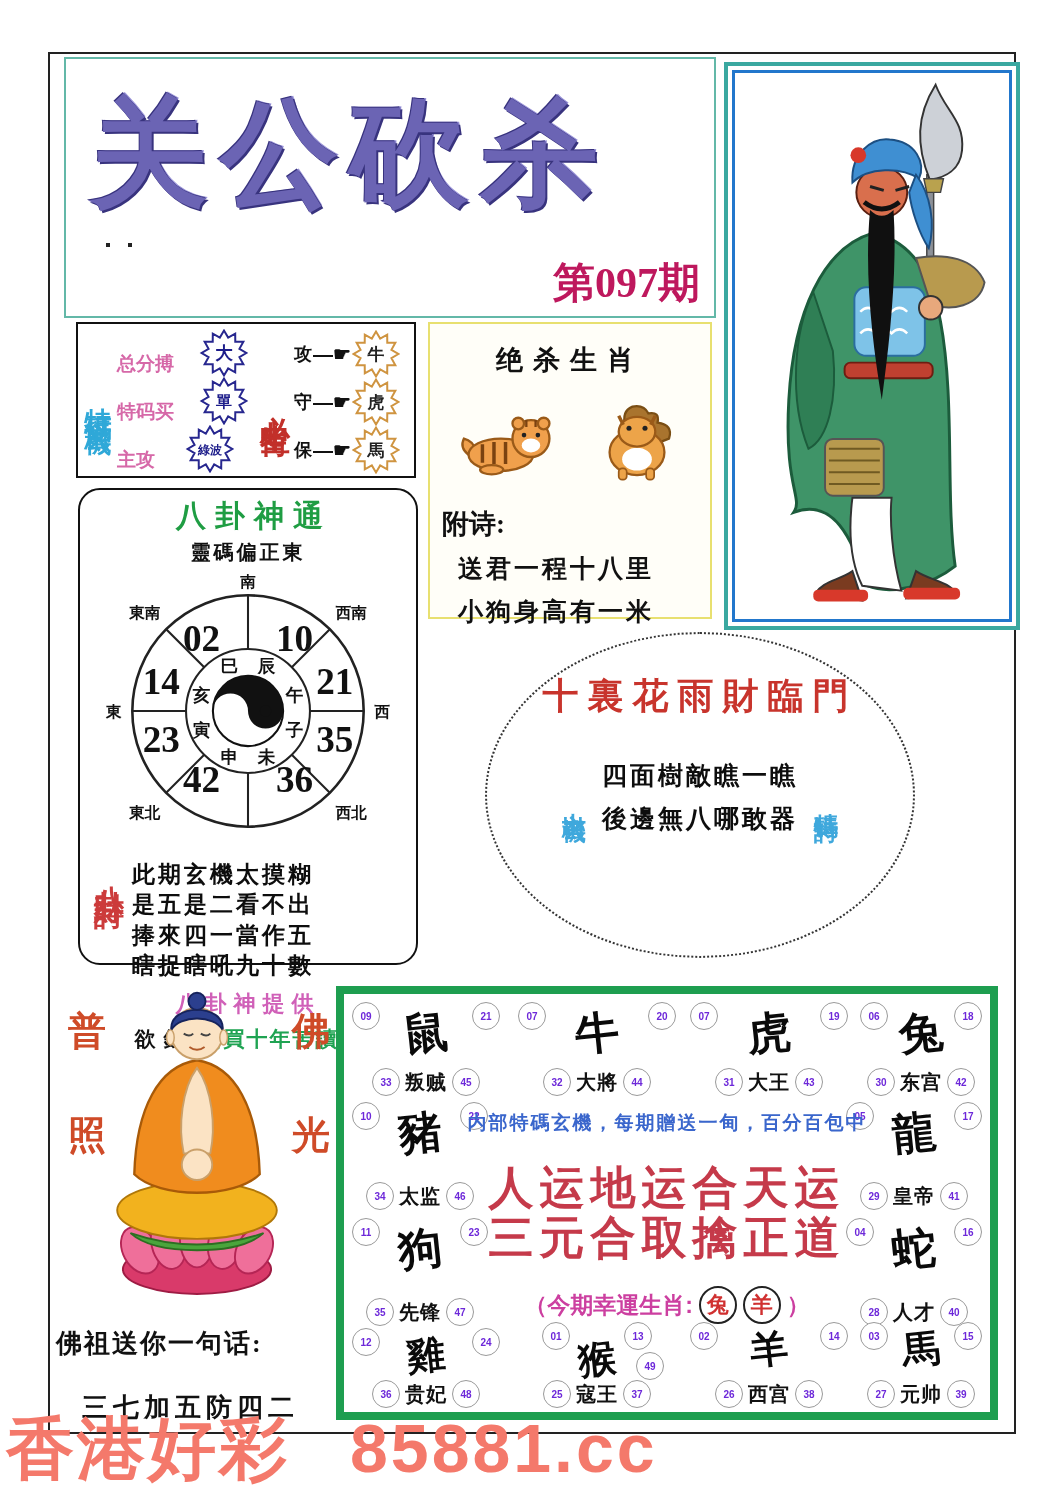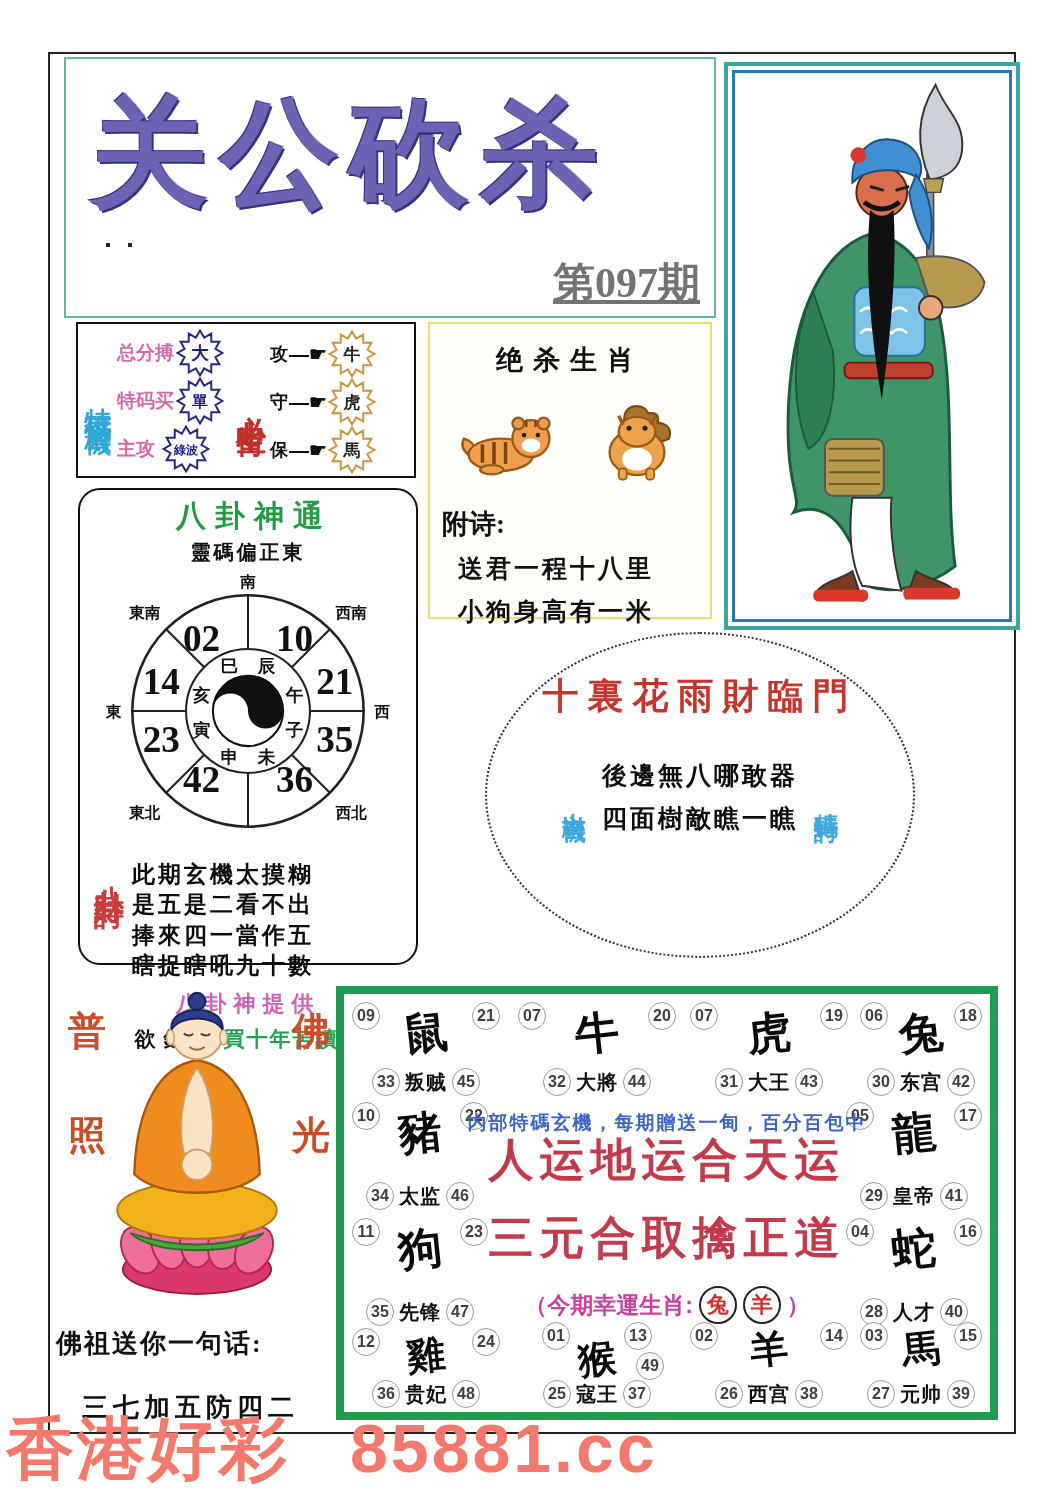--- a/index.html
+++ b/index.html
@@ -8,31 +8,31 @@
   .abs{position:absolute;}
   
   .outer-frame{left:48px;top:52px;width:964px;height:1378px;border:2px solid #222;}
   
   .title-box{left:64px;top:57px;width:648px;height:257px;border:2px solid #63b8a8;background:#fff;}
   .main-title{left:90px;top:75px;width:600px;font-family:"Liberation Serif",serif;
       font-size:118px;font-weight:bold;letter-spacing:12px;color:#6b64b4;
       text-shadow:2px 2px 0 #38337e,-1px -1px 0 #38337e,1px -1px 0 #9a94d8;}
   .stray-dots{left:106px;top:243px;width:4px;height:4px;background:#222;box-shadow:22px 0 0 #222;}
   .issue-no{left:430px;top:255px;width:270px;text-align:right;font-family:"Liberation Serif",serif;
-      font-size:42px;font-weight:bold;color:#737373;text-decoration:underline;}
+      font-size:42px;font-weight:bold;color:#be185d;}
   
   .guan-box{left:724px;top:62px;width:288px;height:560px;border:4px solid #3aa8a0;background:#fff;}
   .guan-inner{position:absolute;left:4px;top:4px;right:4px;bottom:4px;border:3px solid #2277cc;}
   
   .tema-box{left:76px;top:322px;width:340px;height:156px;border:2px solid #111;background:#fff;
       display:flex;align-items:center;padding:0 4px;box-sizing:border-box;}
   .vlab{writing-mode:vertical-rl;text-orientation:upright;font-weight:bold;line-height:1;}
   .tema-side{font-size:27px;color:#2fa8d8;letter-spacing:7px;margin:0 2px;}
   .tema-mid{display:flex;flex-direction:column;justify-content:space-between;height:142px;margin-left:4px;}
-  .tema-row{display:flex;align-items:center;}
+  .tema-row{display:flex;align-items:flex-end;gap:24px;}
   .tema-row .lbl{font-size:19px;font-weight:bold;color:#d668a8;}
   .burst{width:52px;height:48px;flex:none;}
   .burst text{font-weight:bold;fill:#1c1c8a;}
   .burst.orange text{fill:#222;}
   .zhu-red{font-size:30px;color:#c2302a;letter-spacing:4px;margin:0 4px 0 10px;}
   .bz-rows{display:flex;flex-direction:column;justify-content:space-between;height:140px;}
   .bz-row{display:flex;align-items:center;font-size:18px;font-weight:bold;color:#111;}
   .pointer{font-size:20px;margin:0 1px;}
   
   .kill-box{left:428px;top:322px;width:284px;height:297px;border:2px solid #e8e070;background:#fffef8;
@@ -73,34 +73,34 @@
   .buddha-sec{left:56px;top:978px;width:276px;height:452px;}
   .bd-char{position:absolute;font-size:38px;font-weight:bold;color:#cf4b28;font-family:"Liberation Serif",serif;}
   .bd-line1{position:absolute;left:0;top:348px;width:276px;font-size:26px;font-weight:bold;
       font-family:"Liberation Serif",serif;letter-spacing:2px;}
   .bd-line2{position:absolute;left:26px;top:412px;width:250px;font-size:26px;font-weight:bold;
       font-family:"Liberation Serif",serif;letter-spacing:5px;}
   
   .gbox{left:336px;top:986px;width:662px;height:434px;border:8px solid #1e9e50;background:#fff;box-sizing:border-box;}
   .zcell{position:absolute;height:96px;}
   .num{display:inline-flex;width:26px;height:26px;border:1px solid #9a9a9a;border-radius:50%;
-      align-items:center;justify-content:center;font-size:16px;font-weight:bold;background:#fff;color:#404040;flex:none;}
+      align-items:center;justify-content:center;font-size:10px;font-weight:bold;background:#fff;color:#6d28d9;flex:none;}
   .zcell .tl{position:absolute;left:2px;top:2px;}
   .zcell .tr{position:absolute;right:2px;top:2px;}
   .zcell .mr{position:absolute;right:2px;top:40px;}
   .zanimal{position:absolute;left:50%;top:4px;transform:translateX(-50%) rotate(-6deg);
       font-size:44px;font-weight:900;font-family:"Liberation Serif",serif;color:#0a0a0a;}
   .zbot{position:absolute;left:0;right:0;bottom:0;display:flex;justify-content:center;
       align-items:center;gap:5px;}
   .zname{font-size:20px;font-weight:bold;letter-spacing:1px;}
   .gnote{position:absolute;left:0;right:0;top:116px;text-align:center;font-size:19px;font-weight:bold;
       color:#3a66cc;letter-spacing:2px;}
   .gslogan{position:absolute;left:110px;right:110px;text-align:center;font-size:45px;font-weight:bold;
       color:#c53a4a;letter-spacing:6px;font-family:"Liberation Serif",serif;white-space:nowrap;}
-  .s1{top:136px;} .s2{top:214px;}
+  .s1{top:164px;} .s2{top:214px;}
   .glucky{position:absolute;left:140px;right:140px;top:292px;text-align:center;font-size:23px;
       font-weight:bold;color:#cc3fa0;display:flex;justify-content:center;align-items:center;gap:6px;}
   .lucky-c{display:inline-flex;width:34px;height:34px;border:2px solid #222;border-radius:50%;
       align-items:center;justify-content:center;font-size:22px;color:#d03030;background:#fff;}
   
   .brand{left:6px;top:1404px;width:1050px;font-size:68px;font-weight:900;color:#f4796b;
       letter-spacing:3px;white-space:nowrap;}
   .brand .gap{display:inline-block;width:60px;}
 </style>
 </head>
@@ -318,22 +318,22 @@
     <span class="w1">欲錢</span>
     <span class="w2">去買十年苦讀書</span>
   </div>
 </div>
 
 <div class="abs sent-ellipse">
   <div class="se-main">十裏花雨財臨門</div>
   <div class="se-bottom">
     <span class="se-side">出玄機</span>
     <div class="se-lines">
+      <div>四面樹敵瞧一瞧</div>
       <div>後邊無八哪敢器</div>
-      <div>四面樹敵瞧一瞧</div>
     </div>
     <span class="se-side">特碼詩</span>
   </div>
 </div>
 
 <div class="abs buddha-sec">
   <span class="bd-char" style="left:12px;top:28px">普</span>
   <span class="bd-char" style="left:12px;top:132px">照</span>
   <span class="bd-char" style="left:236px;top:28px">佛</span>
   <span class="bd-char" style="left:236px;top:132px">光</span>

